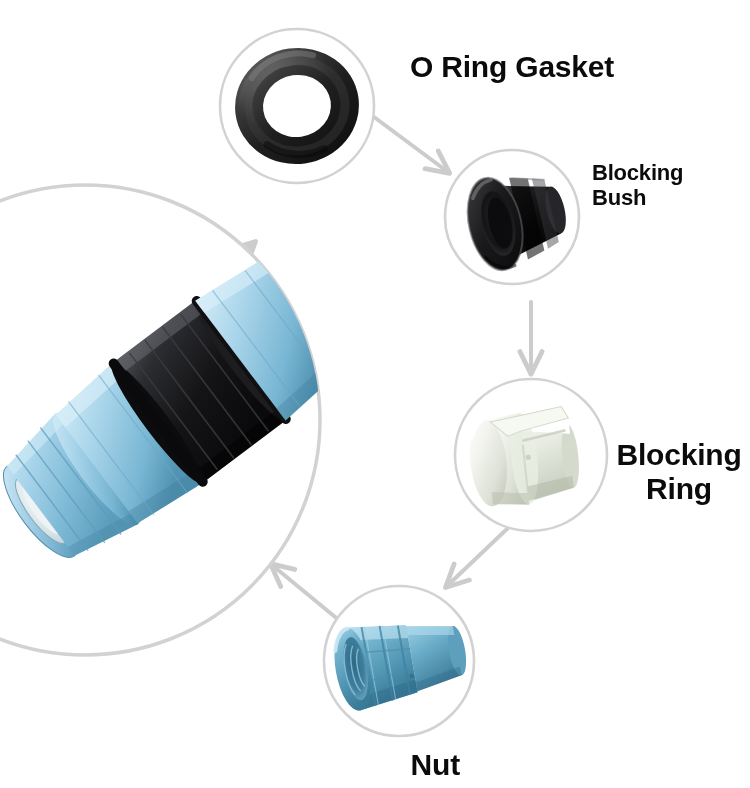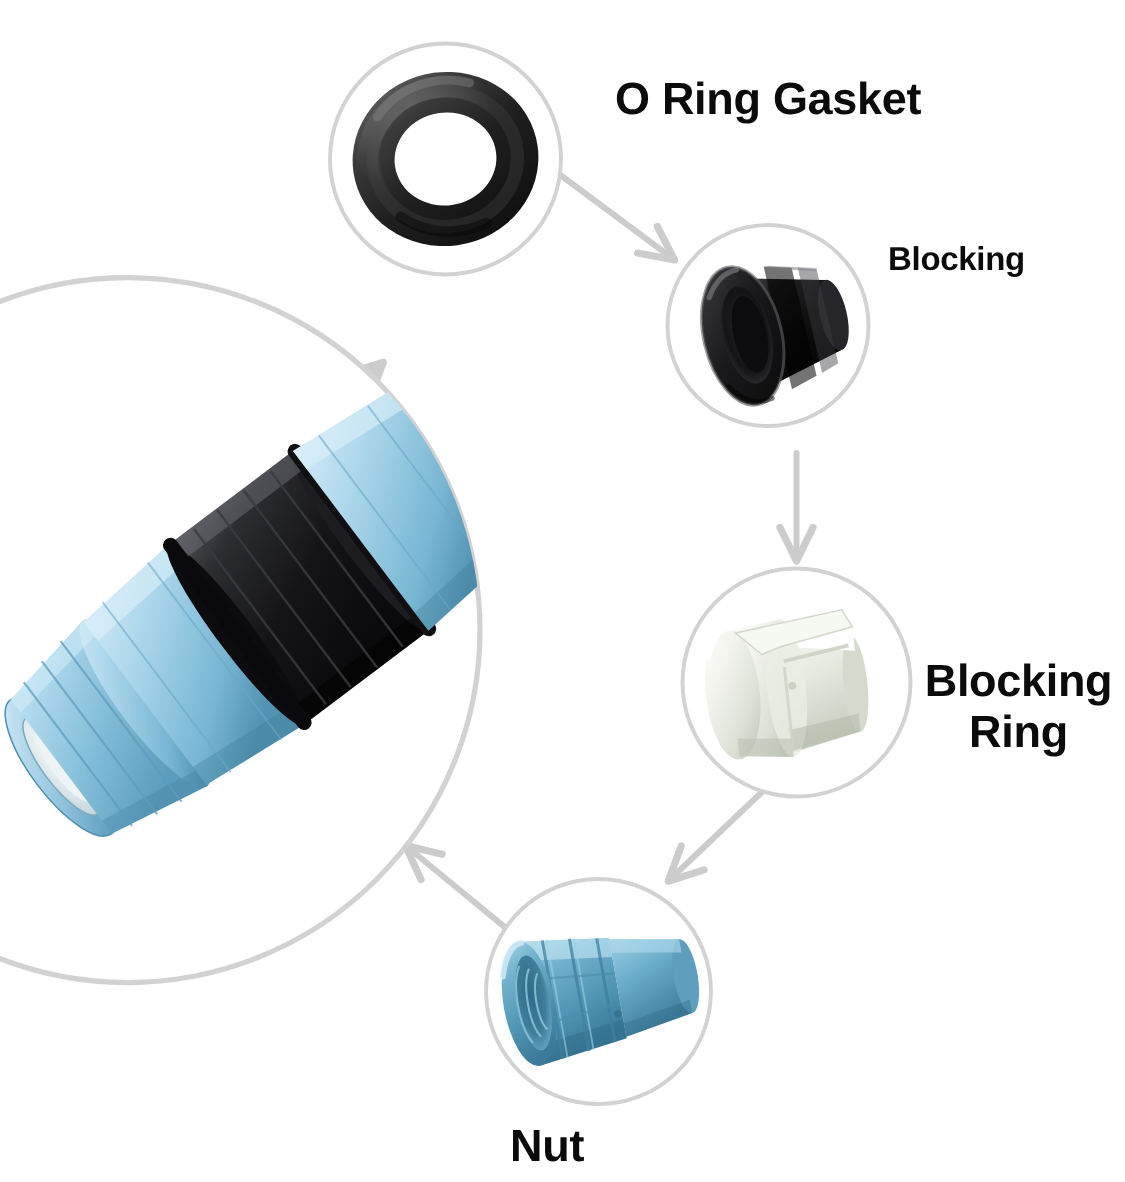--- a/index.html
+++ b/index.html
@@ -28,21 +28,21 @@
     color: #0b0b0b;
     font-family: "Liberation Sans", sans-serif;
     font-weight: bold;
     line-height: 1.14;
     white-space: pre;
     letter-spacing: -0.2px;
   }
   #label-oring   { left: 410px; top: 50px;  font-size: 30px; }
   #label-bush    { left: 592px; top: 160px; font-size: 22px; text-align: left; width: 152px; }
   #label-ring    { left: 606px; top: 438px; font-size: 30px; text-align: center; width: 146px; }
-  #label-nut     { left: 340px; top: 748px; font-size: 30px; text-align: left; width: 120px; }
+  #label-nut     { left: 340px; top: 748px; font-size: 30px; text-align: right; width: 120px; }
 </style>
 </head>
 <body>
 
 <div id="stage">
 
   <svg id="svg-layer" viewBox="0 0 750 788" xmlns="http://www.w3.org/2000/svg">
     <defs>
 
       <linearGradient id="gBlueBody" x1="0" y1="0" x2="0.35" y2="1">
@@ -343,19 +343,19 @@
 
           <path d="M 338 640 A 19 40 0 0 1 354 620" fill="none" stroke="#cfeaf7" stroke-width="4" stroke-linecap="round" opacity="0.85"></path>
           <circle cx="409" cy="678" r="2.4" fill="#2f6d8a" opacity="0.7"></circle>
         </g>
       </g>
     </g>
   </svg>
 
   <div class="part-label" id="label-oring">O Ring Gasket</div>
 
-  <div class="part-label" id="label-bush"><span>Blocking</span><br></div>
+  <div class="part-label" id="label-bush"><span>Blocking</span><br><span>Bush</span></div>
 
   <div class="part-label" id="label-ring"><span>Blocking</span><br><span>Ring</span></div>
 
   <div class="part-label" id="label-nut">Nut</div>
 
 </div>
 
 </body></html>

